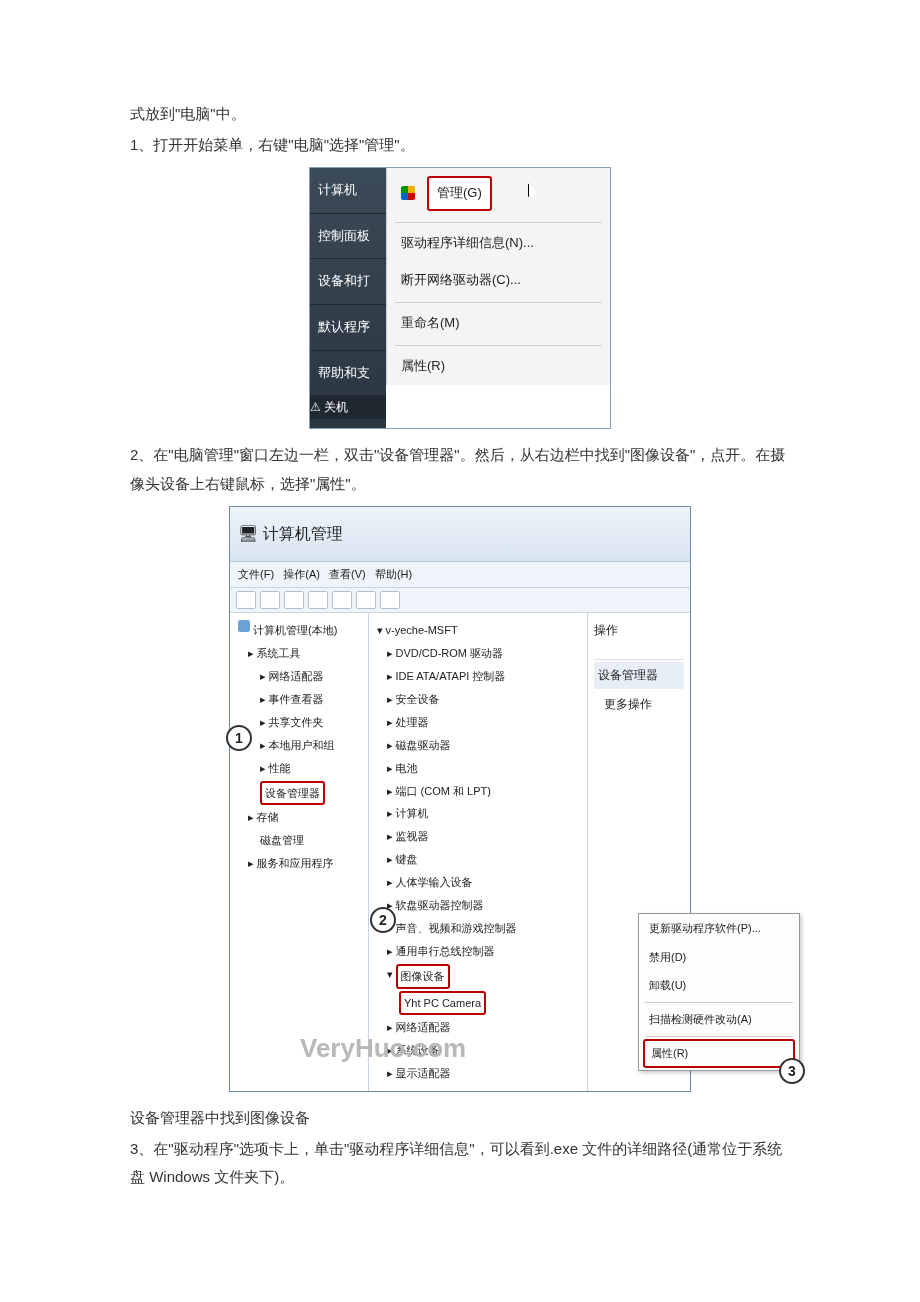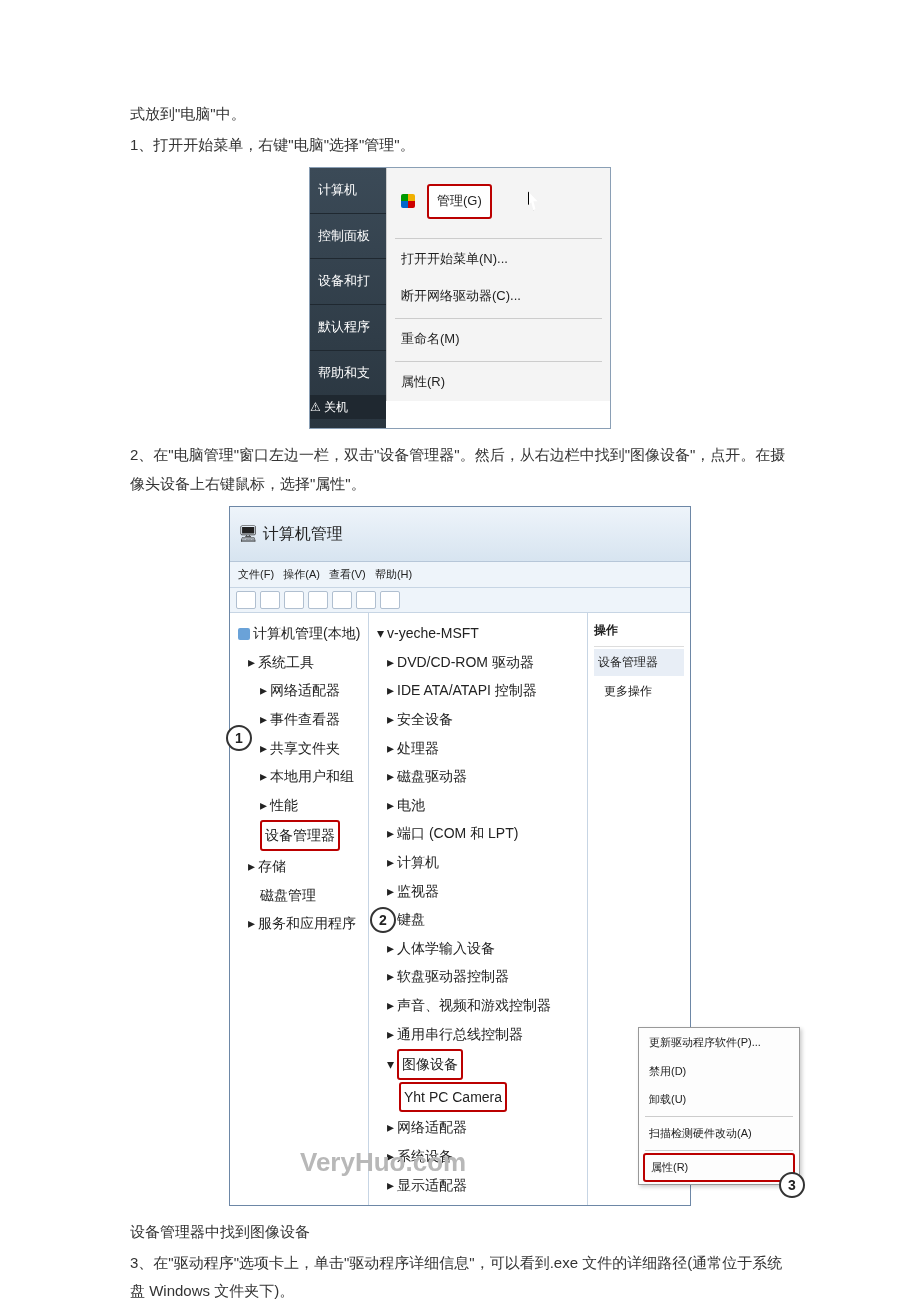--- a/index.html
+++ b/index.html
@@ -5,34 +5,34 @@
 body{margin:0;background:#fff;font-family:"Microsoft YaHei","SimSun",sans-serif;font-size:15px;color:#333;line-height:1.9}
 .page{width:920px;min-height:1302px;padding:100px 130px 60px;box-sizing:border-box}
 .para{margin:0 0 2px}
 .figwrap{text-align:center;margin:8px 0 12px}
 .fig1{display:inline-block;text-align:left;border:1px solid #8a9fb5;width:300px;background:#fff}
 .startbar{background:linear-gradient(#3b4a57,#2a3640);width:76px;float:left;height:260px;color:#fff;font-size:13px}
 .startbar .it{padding:10px 8px;border-bottom:1px solid #1f2830}
 .startbar .fin{font-size:12px;background:#1f2830}
 .ctxmenu{margin-left:76px;background:#f4f4f4;border-left:1px solid #ccc;font-size:13px;color:#222}
 .ctxmenu .mi{padding:6px 14px;border-bottom:1px solid transparent;display:flex;align-items:center;gap:6px}
-.ctxmenu .sel{border:2px solid #b00;border-radius:3px;margin:10px 6px;padding:3px 8px;background:#fff}
+.ctxmenu .sel{border:2px solid #b00;border-radius:3px;margin:2px 6px;padding:3px 8px;background:#fff}
 .ctxmenu .sep{border-top:1px solid #ccc;margin:2px 8px}
 .shield{display:inline-block;width:14px;height:14px;background:conic-gradient(#f0b000 0 25%,#c00 0 50%,#06c 0 75%,#090 0);border-radius:2px}
 .cursor{display:inline-block;width:12px;height:18px;background:#fff;clip-path:polygon(0 0,0 70%,25% 55%,40% 95%,55% 88%,40% 50%,70% 50%);border:1px solid #000;margin-left:24px;vertical-align:middle}
 .fig2{display:inline-block;text-align:left;border:1px solid #6d87a6;width:460px;background:#f3f7fb;position:relative;font-size:12px;color:#222}
 .titlebar{background:linear-gradient(#eef4fa,#d7e4f0);padding:12px 8px;font-size:16px;border-bottom:1px solid #b6c6d8}
 .menubar{background:#eef4fa;padding:2px 8px;font-size:11px;border-bottom:1px solid #c7d5e4}
 .toolbar{background:#eef4fa;padding:3px 6px;border-bottom:1px solid #c7d5e4;display:flex;gap:4px}
 .tbtn{width:18px;height:16px;border:1px solid #b0bfd0;background:#fff;border-radius:2px}
 .cols{display:flex}
 .leftpane{width:130px;border-right:1px solid #c7d5e4;background:#fff;padding:6px 4px}
 .midpane{width:210px;border-right:1px solid #c7d5e4;background:#fff;padding:6px 4px}
 .rightpane{flex:1;background:#fff;padding:6px 6px}
-.tnode{padding:1px 0 1px 4px;white-space:nowrap;font-size:14px;display:flex;align-items:center;gap:3px}
+.tnode{padding:1px 0 1px 4px;white-space:nowrap;font-size:11px;display:flex;gap:3px}
 .ind1{padding-left:14px}.ind2{padding-left:26px}
 .ico{display:inline-block;width:12px;height:12px;background:#6aa2d8;border-radius:2px}
 .hl{border:2px solid #b00;border-radius:3px;padding:0 3px;display:inline-block}
 .numcirc{position:absolute;width:22px;height:22px;border:2px solid #333;border-radius:50%;background:#fff;text-align:center;font-weight:bold;font-size:14px;line-height:22px}
 .wm{position:absolute;left:70px;bottom:18px;font-size:26px;font-weight:bold;color:#b8b8b8;font-family:Arial,sans-serif}
 .ctxmenu2{position:absolute;right:-110px;bottom:20px;width:160px;background:#fdfdfd;border:1px solid #999;box-shadow:2px 2px 4px rgba(0,0,0,.2);font-size:11px}
 .ctxmenu2 .mi{padding:4px 10px}
 .ctxmenu2 .hl2{border:2px solid #b00;border-radius:3px;margin:2px 4px;padding:2px 6px}
 .clearfix::after{content:"";display:block;clear:both}
 </style>
@@ -53,21 +53,21 @@
       <div class="it">帮助和支</div>
       <div class="fin">⚠ <span>关机</span></div>
     </div>
     <div class="ctxmenu">
       <div class="mi">
             <span class="shield"></span>
             <span class="sel">管理(G)</span>
             <span class="cursor"></span>
           </div>
       <div class="sep"></div>
-      <div class="mi">打开开始菜单(N)...</div>
+      <div class="mi">驱动程序详细信息(N)...</div>
       <div class="mi">断开网络驱动器(C)...</div>
       <div class="sep"></div>
       <div class="mi">重命名(M)</div>
       <div class="sep"></div>
       <div class="mi">属性(R)</div>
     </div>
   </div>
 </div>
 
 <p class="para">2、在"电脑管理"窗口左边一栏，双击"设备管理器"。然后，从右边栏中找到"图像设备"，点开。在摄像头设备上右键鼠标，选择"属性"。</p>
@@ -129,21 +129,21 @@
         <div class="tnode ind1">▸ <span>通用串行总线控制器</span></div>
         <div class="tnode ind1">▾ <span class="hl">图像设备</span></div>
         <div class="tnode ind2">
               <span class="hl">Yht PC Camera</span>
             </div>
         <div class="tnode ind1">▸ <span>网络适配器</span></div>
         <div class="tnode ind1">▸ <span>系统设备</span></div>
         <div class="tnode ind1">▸ <span>显示适配器</span></div>
       </div>
       <div class="rightpane">
-        <div style="font-weight:bold;border-bottom:1px solid #ddd;padding-bottom:4px">操作</div>
+        <div style="font-weight:normal;border-bottom:1px solid #ddd;padding-bottom:17px">操作</div>
         <div style="background:#e8eef6;padding:2px 4px;margin-top:2px">设备管理器</div>
         <div style="padding:4px 10px">更多操作</div>
       </div>
     </div>
     <div class="numcirc" style="left:-4px;top:218px">1</div>
     <div class="numcirc" style="left:140px;top:400px">2</div>
     <div class="wm">VeryHuo.com</div>
     <div class="ctxmenu2">
       <div class="mi">更新驱动程序软件(P)...</div>
       <div class="mi">禁用(D)</div>

